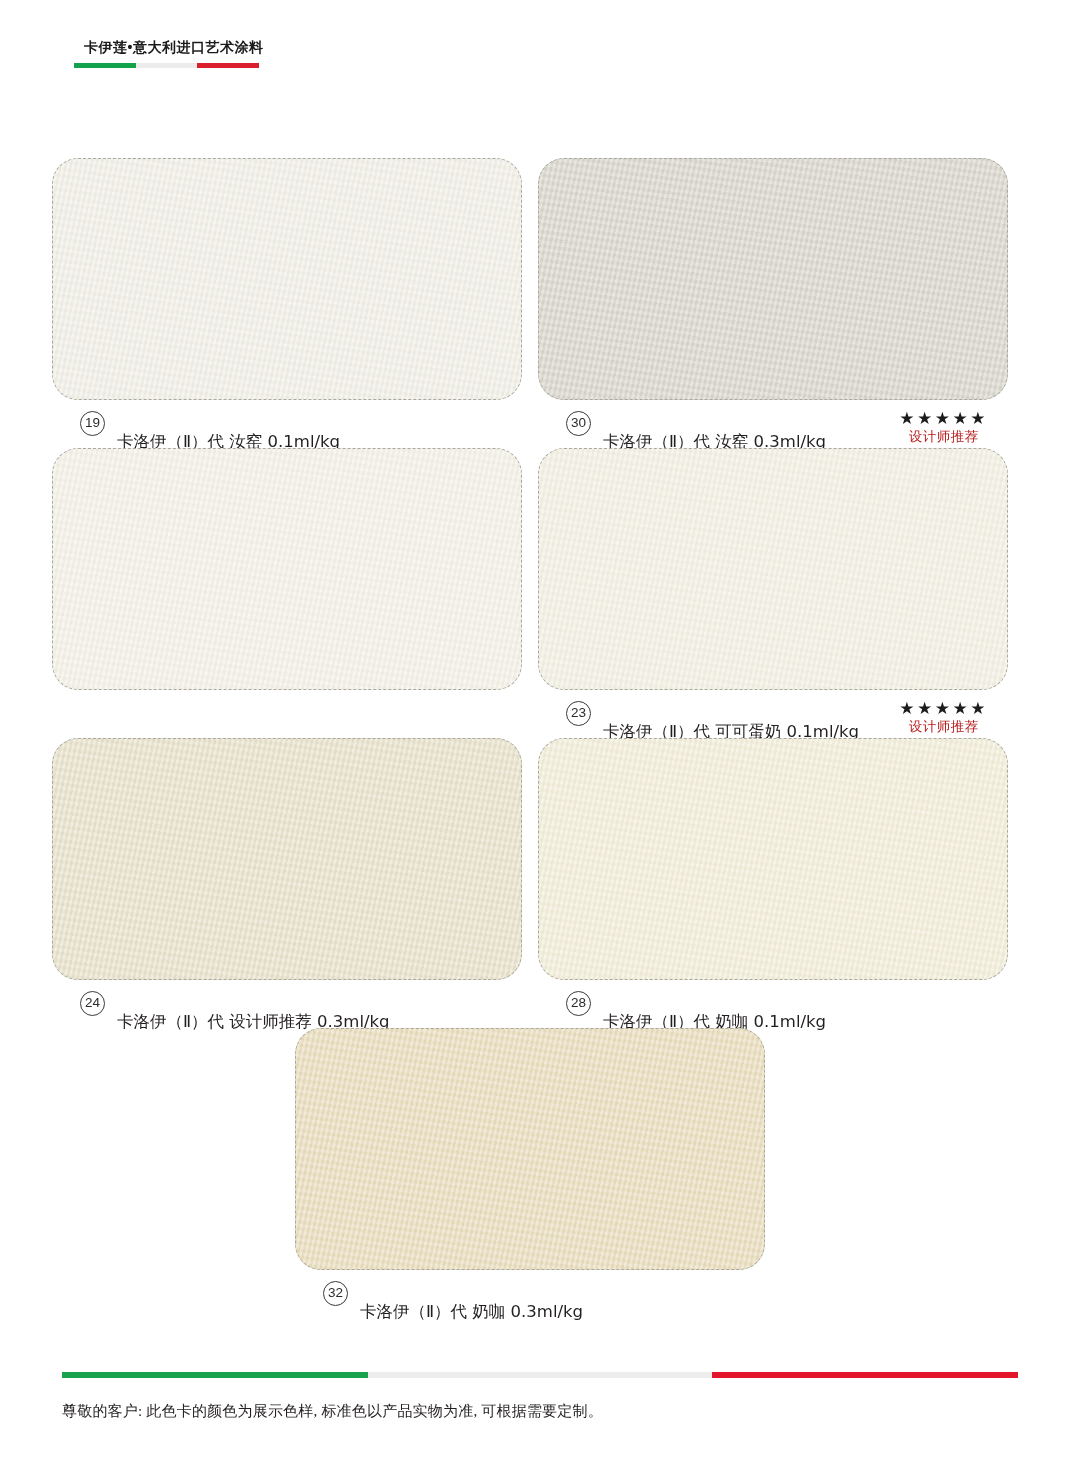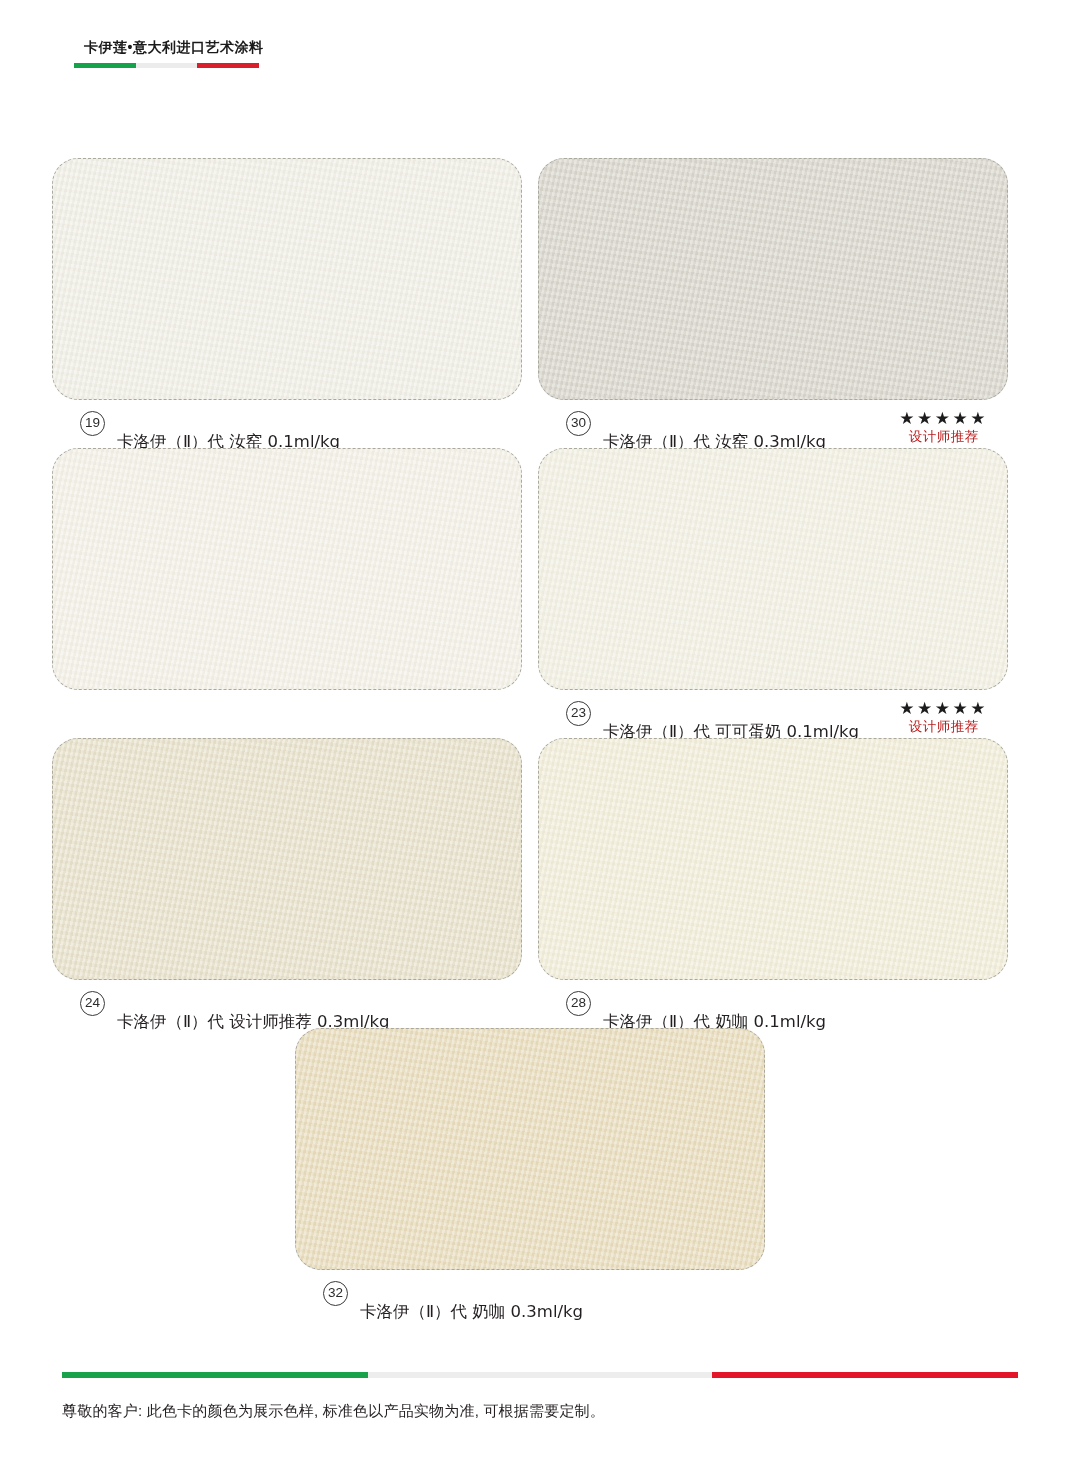--- a/index.html
+++ b/index.html
@@ -180,21 +180,21 @@
   }
   .footer-flag i { display: block; }
   .footer-flag .seg-green { flex: 0 0 32%; background: #17a24b; }
   .footer-flag .seg-white { flex: 1 1 auto; background: #ededed; }
   .footer-flag .seg-red   { flex: 0 0 32%; background: #e3152a; }
   .footer-note {
     margin-top: 22px;
     font-size: 15px;
     line-height: 22px;
     color: #231f20;
-    font-family: Liberation Sans, sans-serif;
+    font-family: Liberation Serif, serif;
     letter-spacing: 0.2px;
   }
 </style>
 </head>
 <body>
 
 <div class="header">
   <div class="logo-sub">卡伊莲•意大利进口艺术涂料</div>
   <div class="logo-flag">
     <i class="flag-green"></i>

